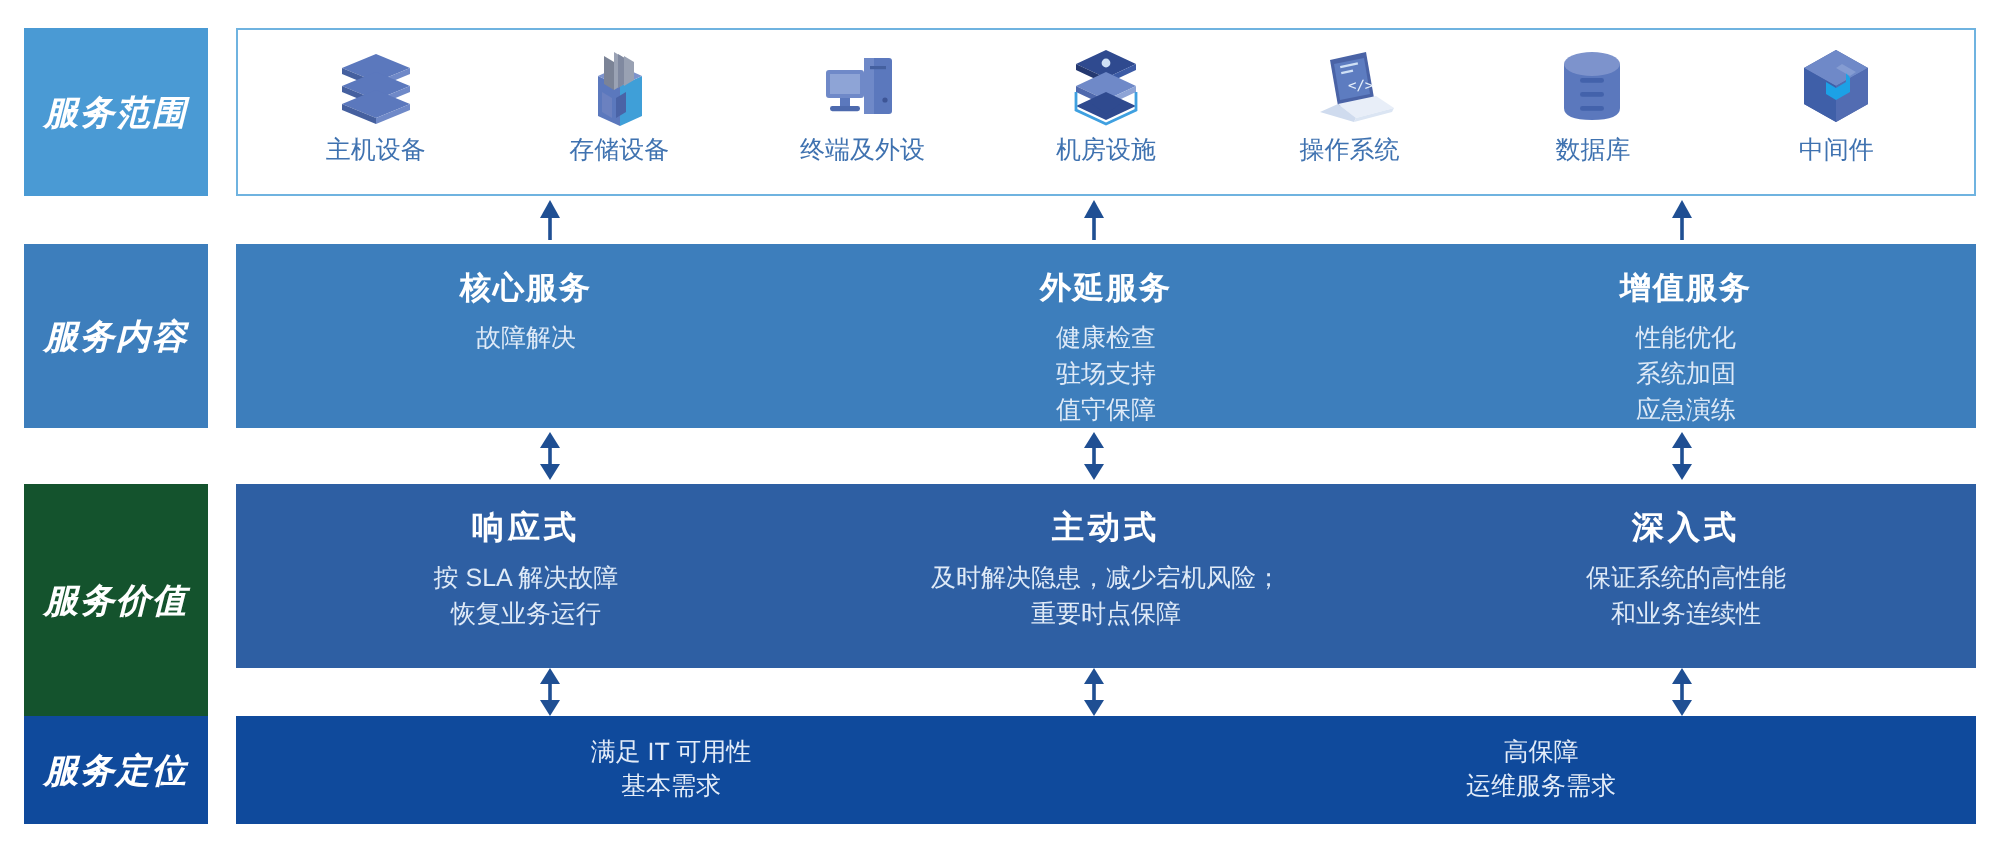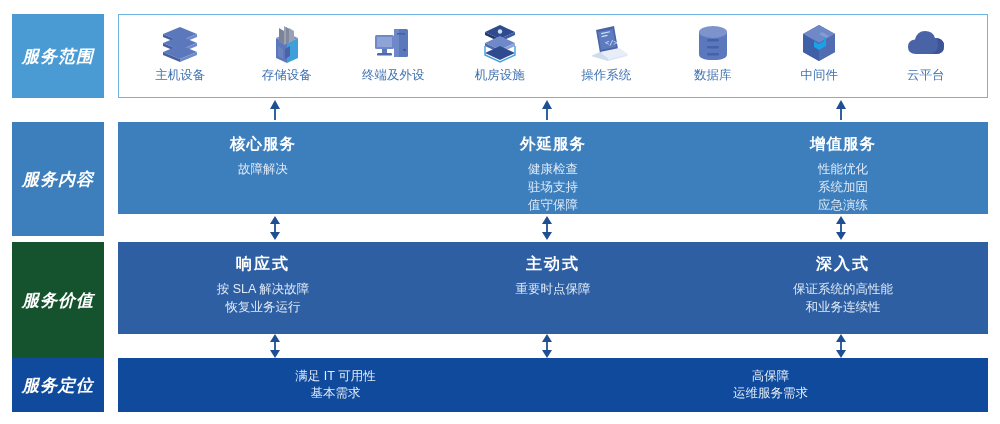--- a/index.html
+++ b/index.html
@@ -59,21 +59,21 @@
     justify-content: center;
   }
   .scope-label {
     margin-top: 2px;
     font-size: 12.5px;
     color: #3f72b0;
     white-space: nowrap;
   }
 
   
-  #row2-label { top: 122px; height: 114px; background: #3d7ebc; }
+  #row2-label { top: 122px; height: 92px; background: #3d7ebc; }
   #row2-body {
     top: 122px; height: 92px;
     background: #3d7ebc;
   }
 
   
   #row3-label { top: 242px; height: 116px; background: #14532d; }
   #row3-body {
     top: 242px; height: 92px;
     background: #2e5fa3;
@@ -265,31 +265,20 @@
             <polygon points="5,12 21,21 21,39 5,30" fill="#3f5fa8"></polygon>
             <polygon points="37,12 21,21 21,39 37,30" fill="#526cb2"></polygon>
             <path d="M26 14 L26 19 L21 22 L16 19 L16 25 L21 28 L28 24 L28 17 Z" fill="#1ca1e6"></path>
             <polygon points="24,10 31,14 28,16 21,12" fill="#8ea4d6" opacity="0.7"></polygon>
           </g>
         </svg>
       </div>
       <div class="scope-label">中间件</div>
     </div>
 
-    <div class="scope-item">
-      <div class="scope-icon">
-        <svg width="44" height="38" viewBox="0 0 44 38">
-          <g>
-            <path d="M12 30 Q4 30 4 23 Q4 16 11 15.5 Q13 7 21 7 Q29 7 31 14 Q40 14 40 22 Q40 30 32 30 Z" fill="#4a63a6"></path>
-            <path d="M31 14 Q40 14 40 22 Q40 30 32 30 L26 30 Q34 28 34 21 Q34 15 31 14 Z" fill="#3d5596"></path>
-          </g>
-        </svg>
-      </div>
-      <div class="scope-label">云平台</div>
-    </div>
 
   </div>
 
   <div class="connector" style="left:268px; top:100px; height:20px;">
     <svg width="12" height="20" viewBox="0 0 12 20">
       <line x1="6" y1="20" x2="6" y2="6" stroke="#1f4f93" stroke-width="1.8"></line>
       <polygon points="6,0 11,9 1,9" fill="#1f4f93"></polygon>
     </svg>
   </div>
   <div class="connector" style="left:540px; top:100px; height:20px;">
@@ -354,20 +343,21 @@
 
   <div class="row-body" id="row3-body">
     <div class="tri">
       <div class="cell">
         <div class="cell-title">响应式</div>
         <div class="cell-line">按 SLA 解决故障</div>
         <div class="cell-line">恢复业务运行</div>
       </div>
       <div class="cell">
         <div class="cell-title">主动式</div>
+        <div class="cell-line">及时解决隐患，减少宕机风险；</div>
         <div class="cell-line">重要时点保障</div>
       </div>
       <div class="cell">
         <div class="cell-title">深入式</div>
         <div class="cell-line">保证系统的高性能</div>
         <div class="cell-line">和业务连续性</div>
       </div>
     </div>
   </div>
 

